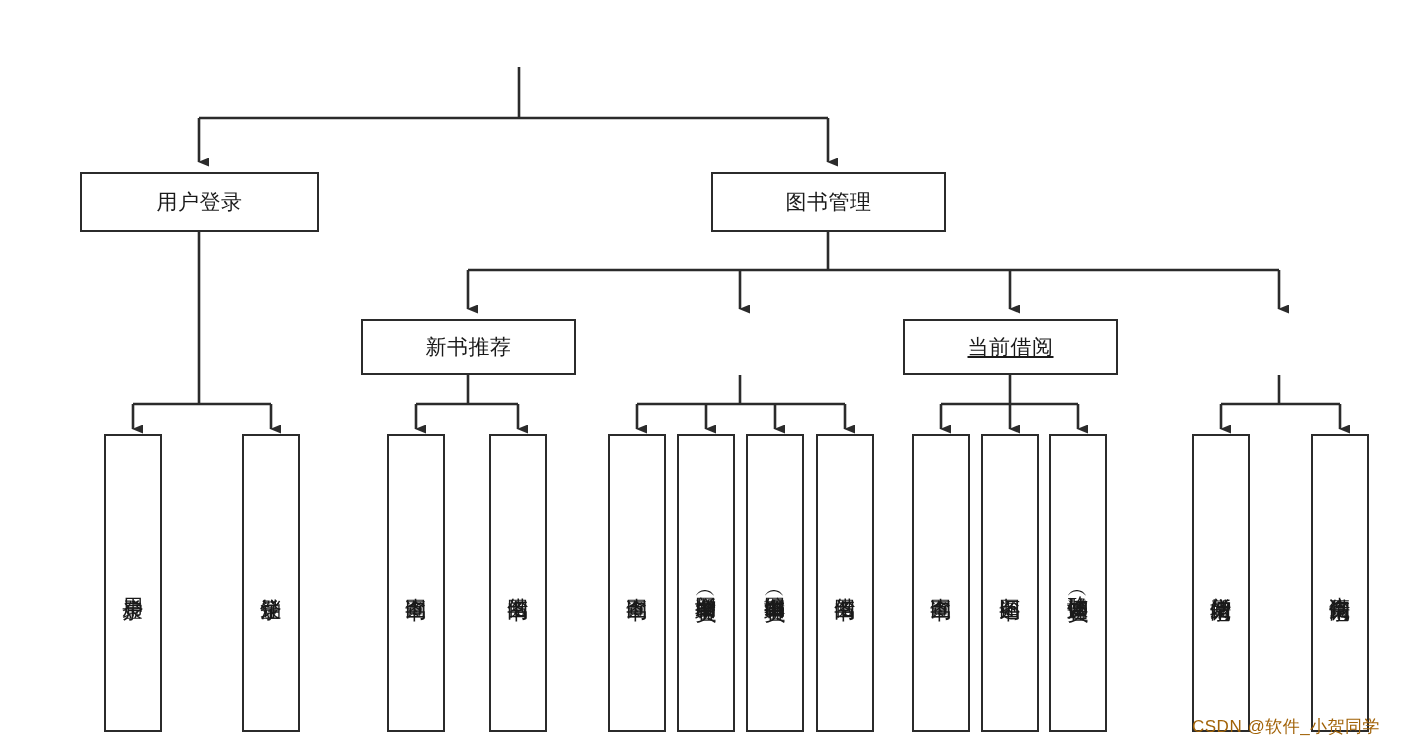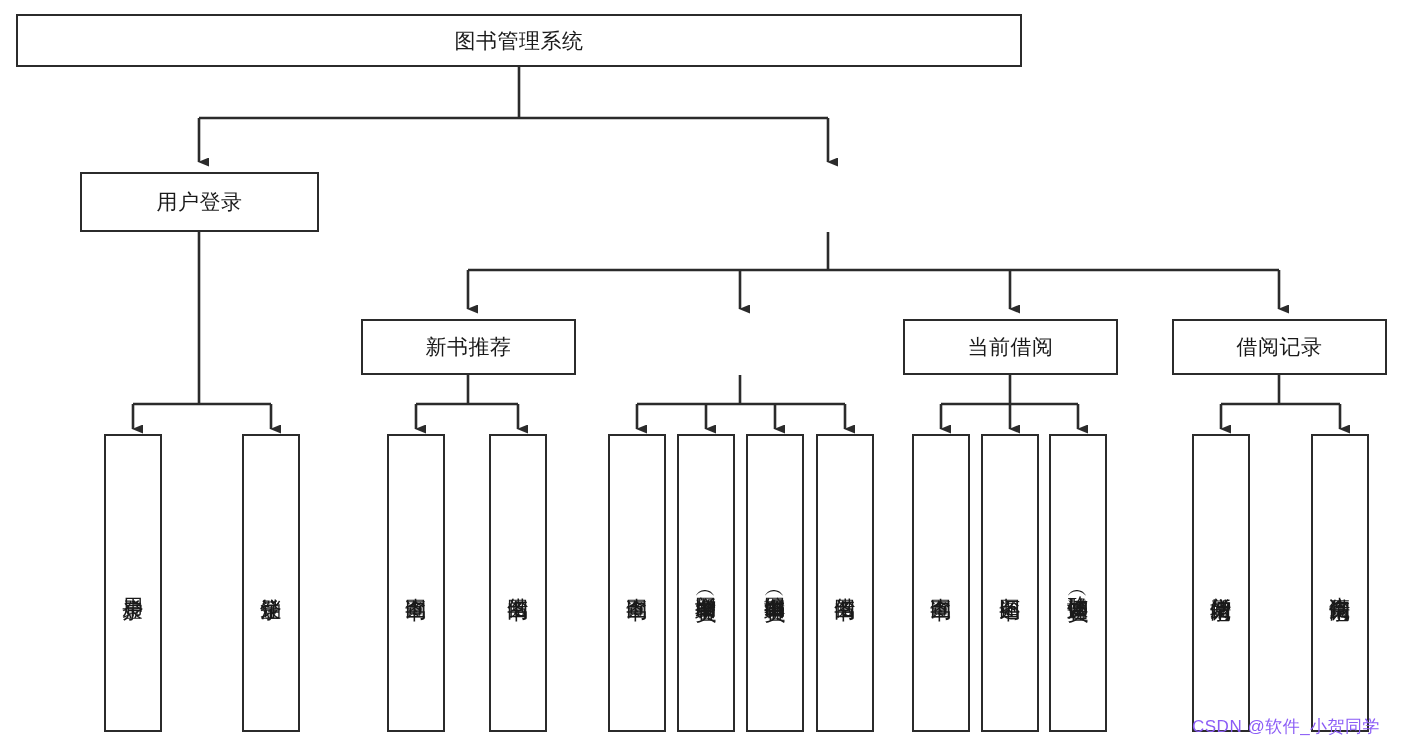--- a/index.html
+++ b/index.html
@@ -52,21 +52,21 @@
     text-orientation: upright;
     font-size: 21px;
     line-height: 1.32;
     letter-spacing: 1px;
     white-space: nowrap;
     text-align: center;
   }
   #watermark {
     position: absolute;
     font-size: 17px;
-    color: #8b5cf6;
+    color: #a16207;
     white-space: nowrap;
     letter-spacing: 0.5px;
     pointer-events: none;
   }
 </style>
 </head>
 <body>
 
 <div id="diagram-root">
 
@@ -113,36 +113,33 @@
       <path d="M1010,404 L1010,429" marker-end="url(#arrowhead)"></path>
       <path d="M1078,404 L1078,429" marker-end="url(#arrowhead)"></path>
 
       <path d="M1279,375 L1279,404"></path>
       <path d="M1221,404 L1340,404"></path>
       <path d="M1221,404 L1221,429" marker-end="url(#arrowhead)"></path>
       <path d="M1340,404 L1340,429" marker-end="url(#arrowhead)"></path>
     </g>
   </svg>
 
-  <div class="node" style="left:16px; top:14px; width:1006px; height:53px;">
-    <span class="label">图书管理系统</span>
-  </div>
 
   <div class="node" style="left:80px; top:172px; width:239px; height:60px;">
     <span class="label">用户登录</span>
+  </div>
+  <div class="node" style="left:711px; top:172px; width:235px; height:60px;">
+    <span class="label">图书管理</span>
   </div>
 
   <div class="node" style="left:361px; top:319px; width:215px; height:56px;text-align:center;">
     <span class="label">新书推荐</span>
   </div>
-  <div class="node" style="left:903px; top:319px; width:215px; height:56px;">
+  <div class="node" style="left:903px; top:319px; width:215px; height:56px;text-decoration:underline;">
     <span class="label">当前借阅</span>
-  </div>
-  <div class="node" style="left:1172px; top:319px; width:215px; height:56px;">
-    <span class="label">借阅记录</span>
   </div>
 
   <div class="node vertical" style="left:104px; top:434px; width:58px; height:298px;">
     <span class="label">用户登录</span>
   </div>
   <div class="node vertical" style="left:242px; top:434px; width:58px; height:298px;">
     <span class="label">注销登录</span>
   </div>
 
   <div class="node vertical" style="left:387px; top:434px; width:58px; height:298px;">

